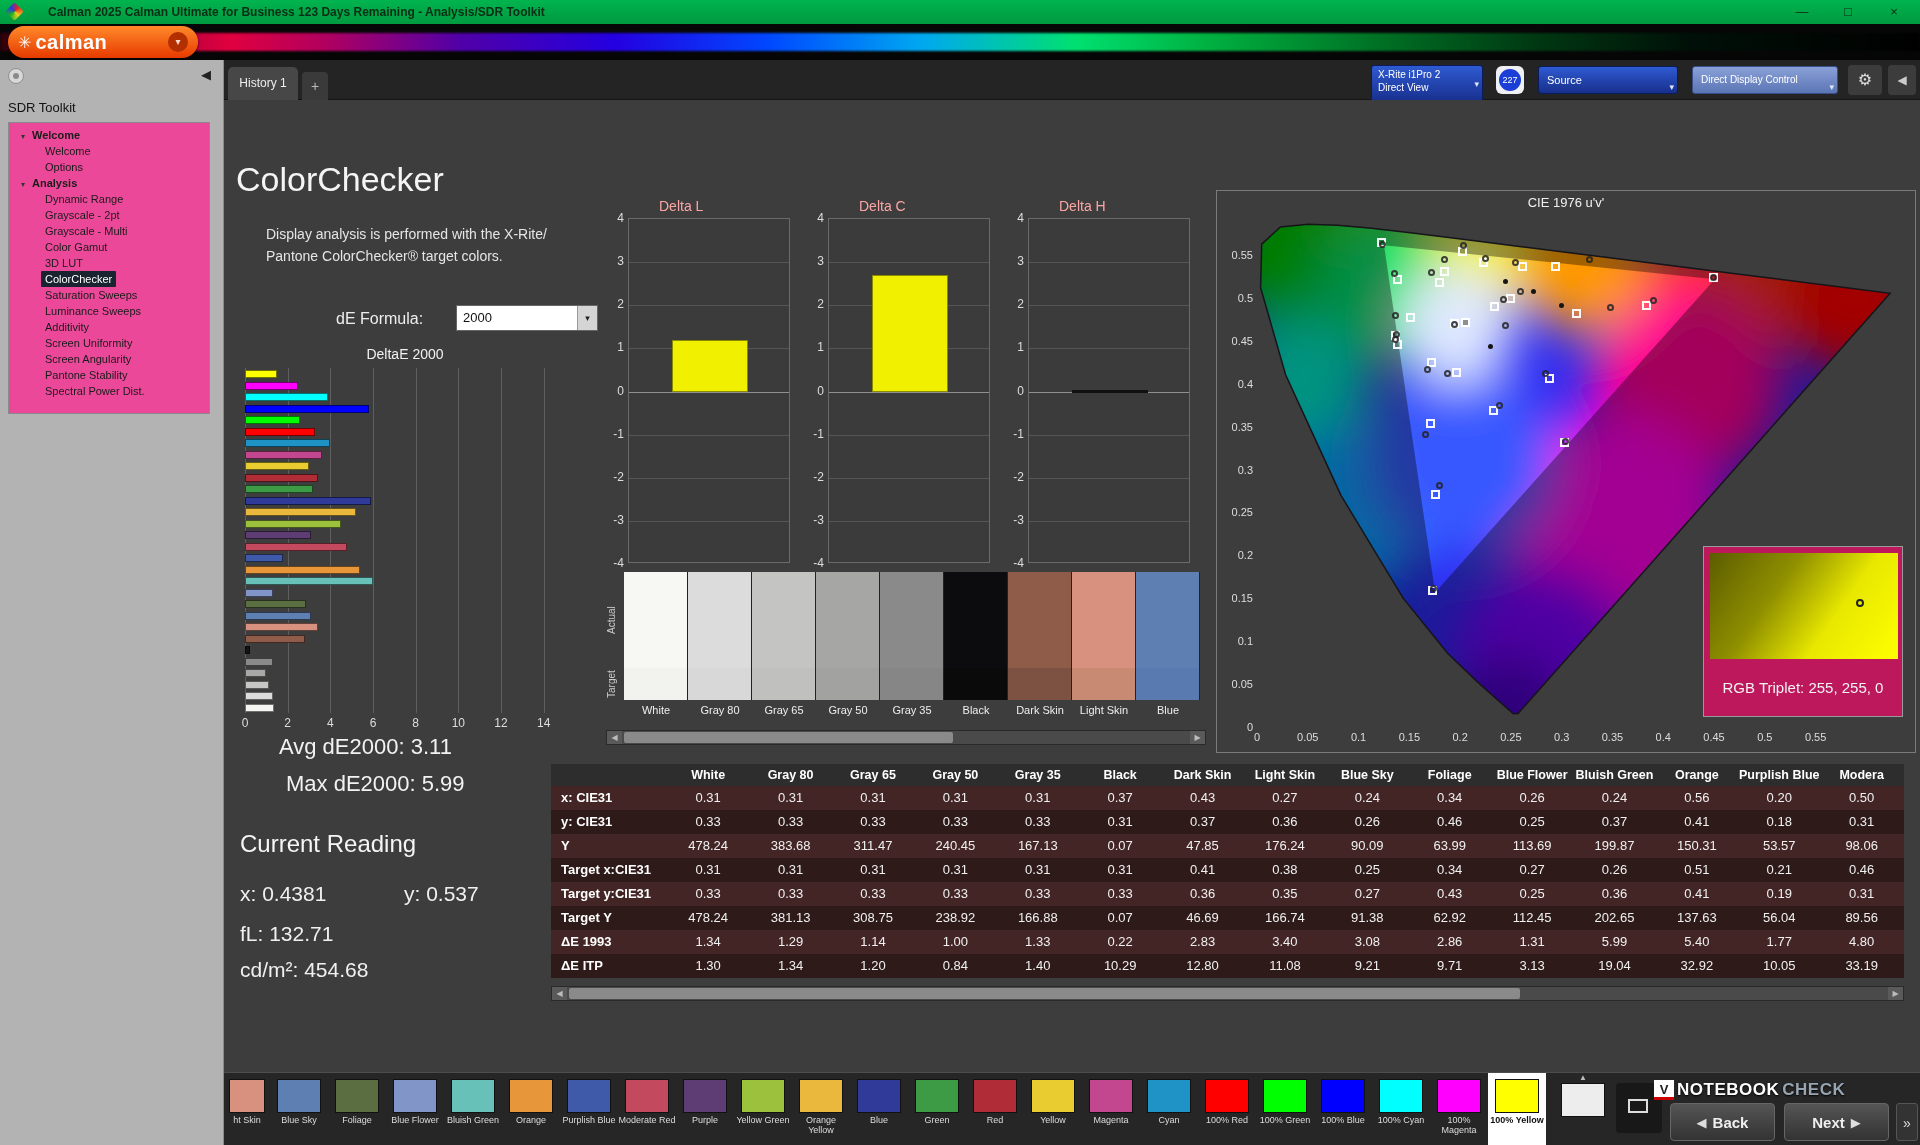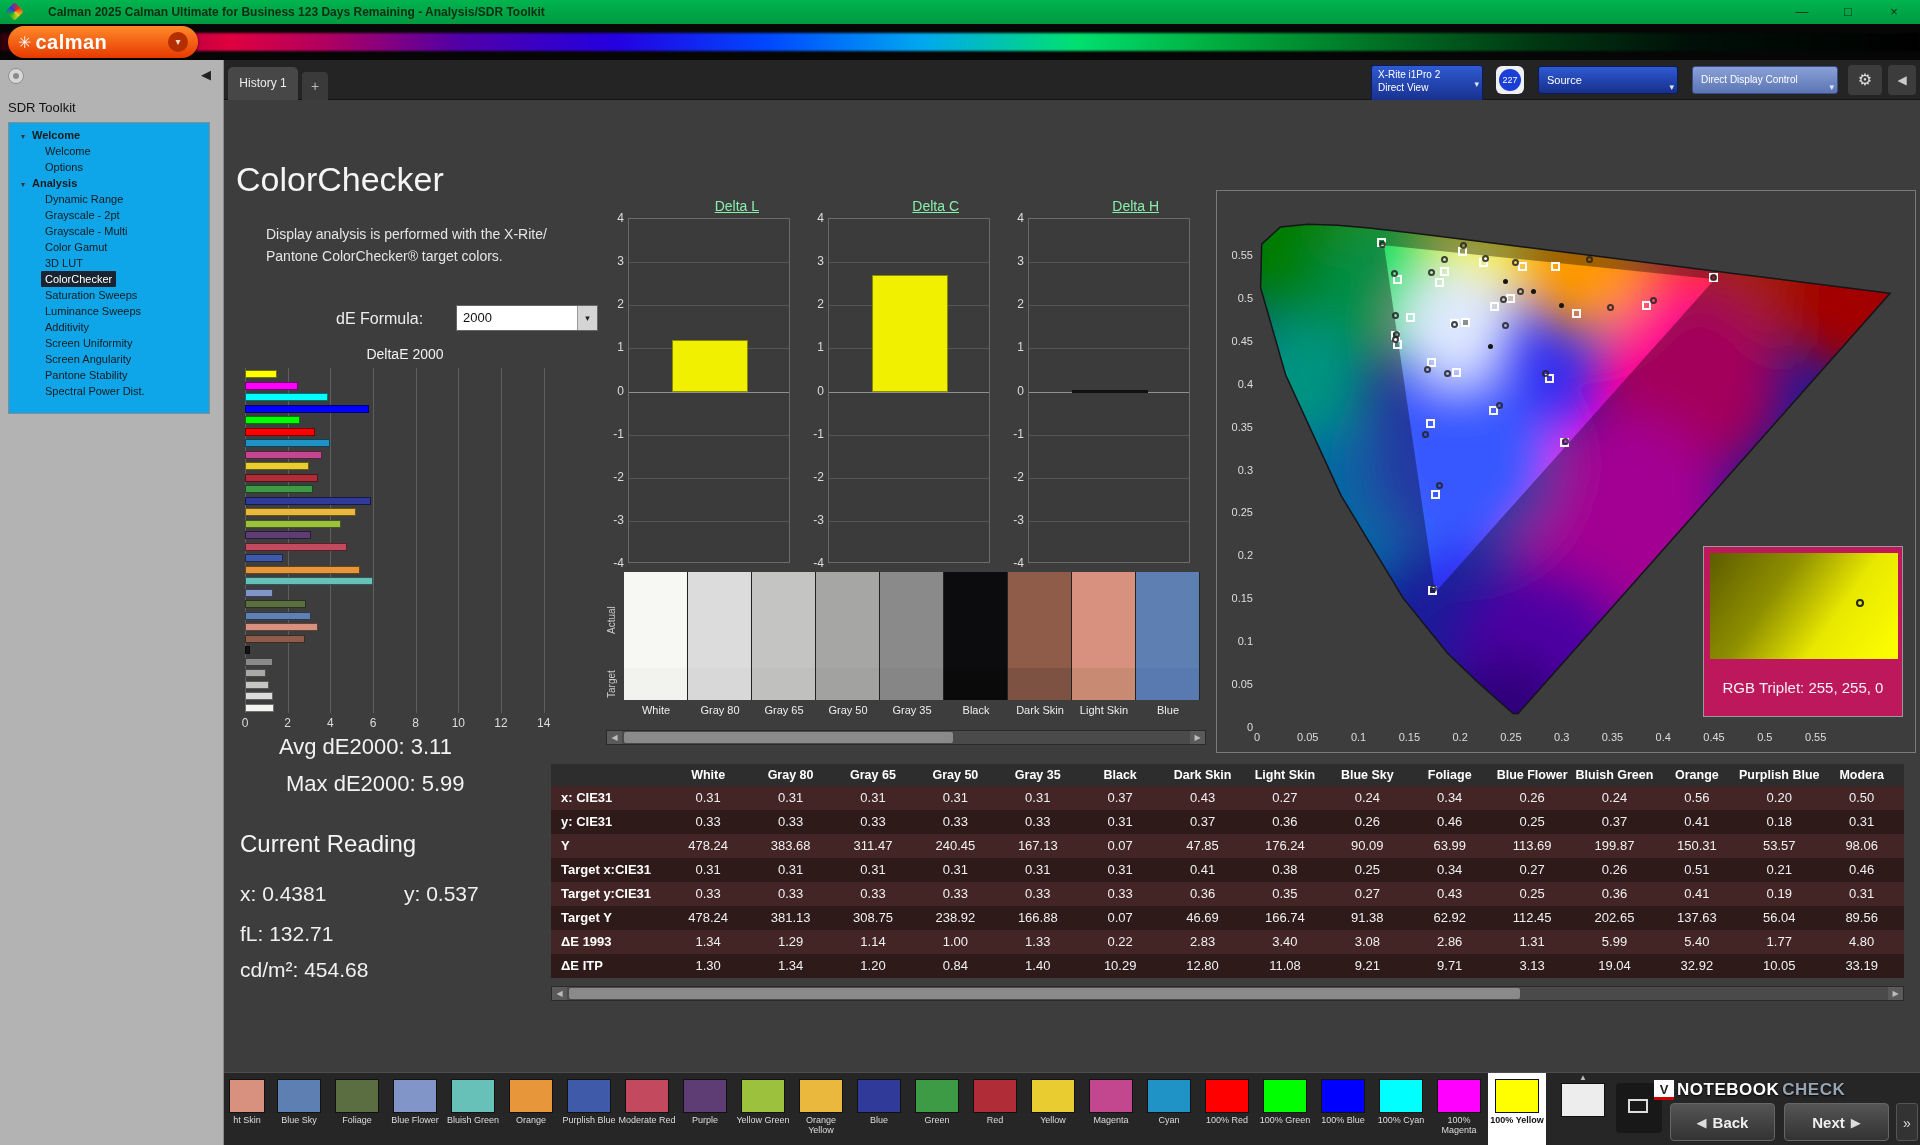--- a/index.html
+++ b/index.html
@@ -27,21 +27,21 @@
   #logo .word{color:#fff;font-size:20px;font-weight:bold;letter-spacing:.5px;}
   #logo .dd{margin-left:auto;width:20px;height:20px;border-radius:50%;background:#b32e00;color:#ffd9c8;
     text-align:center;line-height:19px;font-size:10px;}
 
   
   #sidebar{position:absolute;left:0;top:60px;width:224px;height:1085px;background:#b3b3b3;border-right:1px solid #8a8a8a;color:#1a1a1a;}
   #sb-circle{position:absolute;left:8px;top:8px;width:16px;height:16px;border-radius:50%;background:#d8d8d8;border:1px solid #909090;}
   #sb-circle i{display:block;width:6px;height:6px;border-radius:50%;background:#8a8a8a;margin:4px auto;}
   #sb-collapse{position:absolute;right:12px;top:7px;font-size:13px;color:#222;}
   #sdr-label{position:absolute;left:8px;top:40px;font-size:13px;color:#111;}
-  #tree{position:absolute;left:8px;top:62px;width:202px;height:292px;background:#0ea5e9;border:1px solid #8a8a8a;
+  #tree{position:absolute;left:8px;top:62px;width:202px;height:292px;background:#ec4899;border:1px solid #8a8a8a;
     padding:4px 0;font-size:11px;overflow:hidden;}
   .tree-sec{height:16px;line-height:16px;padding-left:12px;font-weight:bold;white-space:nowrap;}
   .tree-sec .tw{display:inline-block;width:11px;font-size:8px;color:#333;}
   .tree-item{height:16px;line-height:16px;padding-left:32px;white-space:nowrap;cursor:default;}
   .til{display:inline-block;padding:0 4px;border-radius:1px;}
   .tsel{background:#1a2430;color:#fff;}
 
   
   #tabbar{position:absolute;left:224px;top:60px;width:1696px;height:40px;background:#242424;border-bottom:1px solid #151515;}
   #tab-history{position:absolute;left:4px;top:7px;width:70px;height:33px;background:#474747;border-radius:5px 5px 0 0;
@@ -81,21 +81,21 @@
   #de-xlabels .xl{position:absolute;width:20px;text-align:center;font-size:12px;color:#ddd;}
 
   #avg-line{position:absolute;left:55px;top:634px;font-size:22px;color:#f2f2f2;}
   #max-line{position:absolute;left:62px;top:671px;font-size:22px;color:#f2f2f2;}
   #cr-title{position:absolute;left:16px;top:730px;font-size:24px;color:#f5f5f5;}
   .cr-line{position:absolute;font-size:21px;color:#f0f0f0;}
   #cr-x{left:16px;top:782px;} #cr-y{left:180px;top:782px;}
   #cr-fl{left:16px;top:822px;} #cr-cd{left:16px;top:858px;}
 
   
-  .delta-title{position:absolute;top:98px;width:100px;text-align:right;font-size:14px;color:#86efac;text-decoration:underline;}
+  .delta-title{position:absolute;top:98px;width:100px;text-align:left;font-size:14px;color:#fca5a5;}
   #dl-title{left:435px;} #dc-title{left:635px;} #dh-title{left:835px;}
   .delta-plot{position:absolute;top:118px;width:162px;height:345px;background:#3b3b3b;border:1px solid #6a6a6a;}
   #dl-plot{left:404px;} #dc-plot{left:604px;} #dh-plot{left:804px;}
   .delta-labels{position:absolute;top:118px;width:20px;height:345px;}
   #dl-labels{left:382px;} #dc-labels{left:582px;} #dh-labels{left:782px;}
   .delta-labels .yl{position:absolute;right:2px;width:18px;text-align:right;font-size:12px;color:#ddd;}
   .hgrid{position:absolute;left:0;right:0;height:1px;background:#555;}
   .hgrid.zero{background:#909090;}
   .dbar{position:absolute;left:43px;width:76px;background:#f0f000;border:1px solid #8a8a00;}
   .dbar.flat{height:3px;background:#101010;border:none;}
@@ -437,20 +437,21 @@
       <div class="scrollbar" id="sw-scroll">
         <div class="sb-btn">◀</div>
         <div class="sb-track">
           <div class="sb-thumb" style="left:2px;width:58%"></div>
         </div>
         <div class="sb-btn">▶</div>
       </div>
     </div>
 
     <div id="cie-panel">
+      <div id="cie-title">CIE 1976 u'v'</div>
       <div id="cie-ylabels">
           <div class="cyl" style="top: 508px;">0</div>
           <div class="cyl" style="top: 465.083px;">0.05</div>
           <div class="cyl" style="top: 422.167px;">0.1</div>
           <div class="cyl" style="top: 379.25px;">0.15</div>
           <div class="cyl" style="top: 336.333px;">0.2</div>
           <div class="cyl" style="top: 293.417px;">0.25</div>
           <div class="cyl" style="top: 250.5px;">0.3</div>
           <div class="cyl" style="top: 207.583px;">0.35</div>
           <div class="cyl" style="top: 164.667px;">0.4</div>

